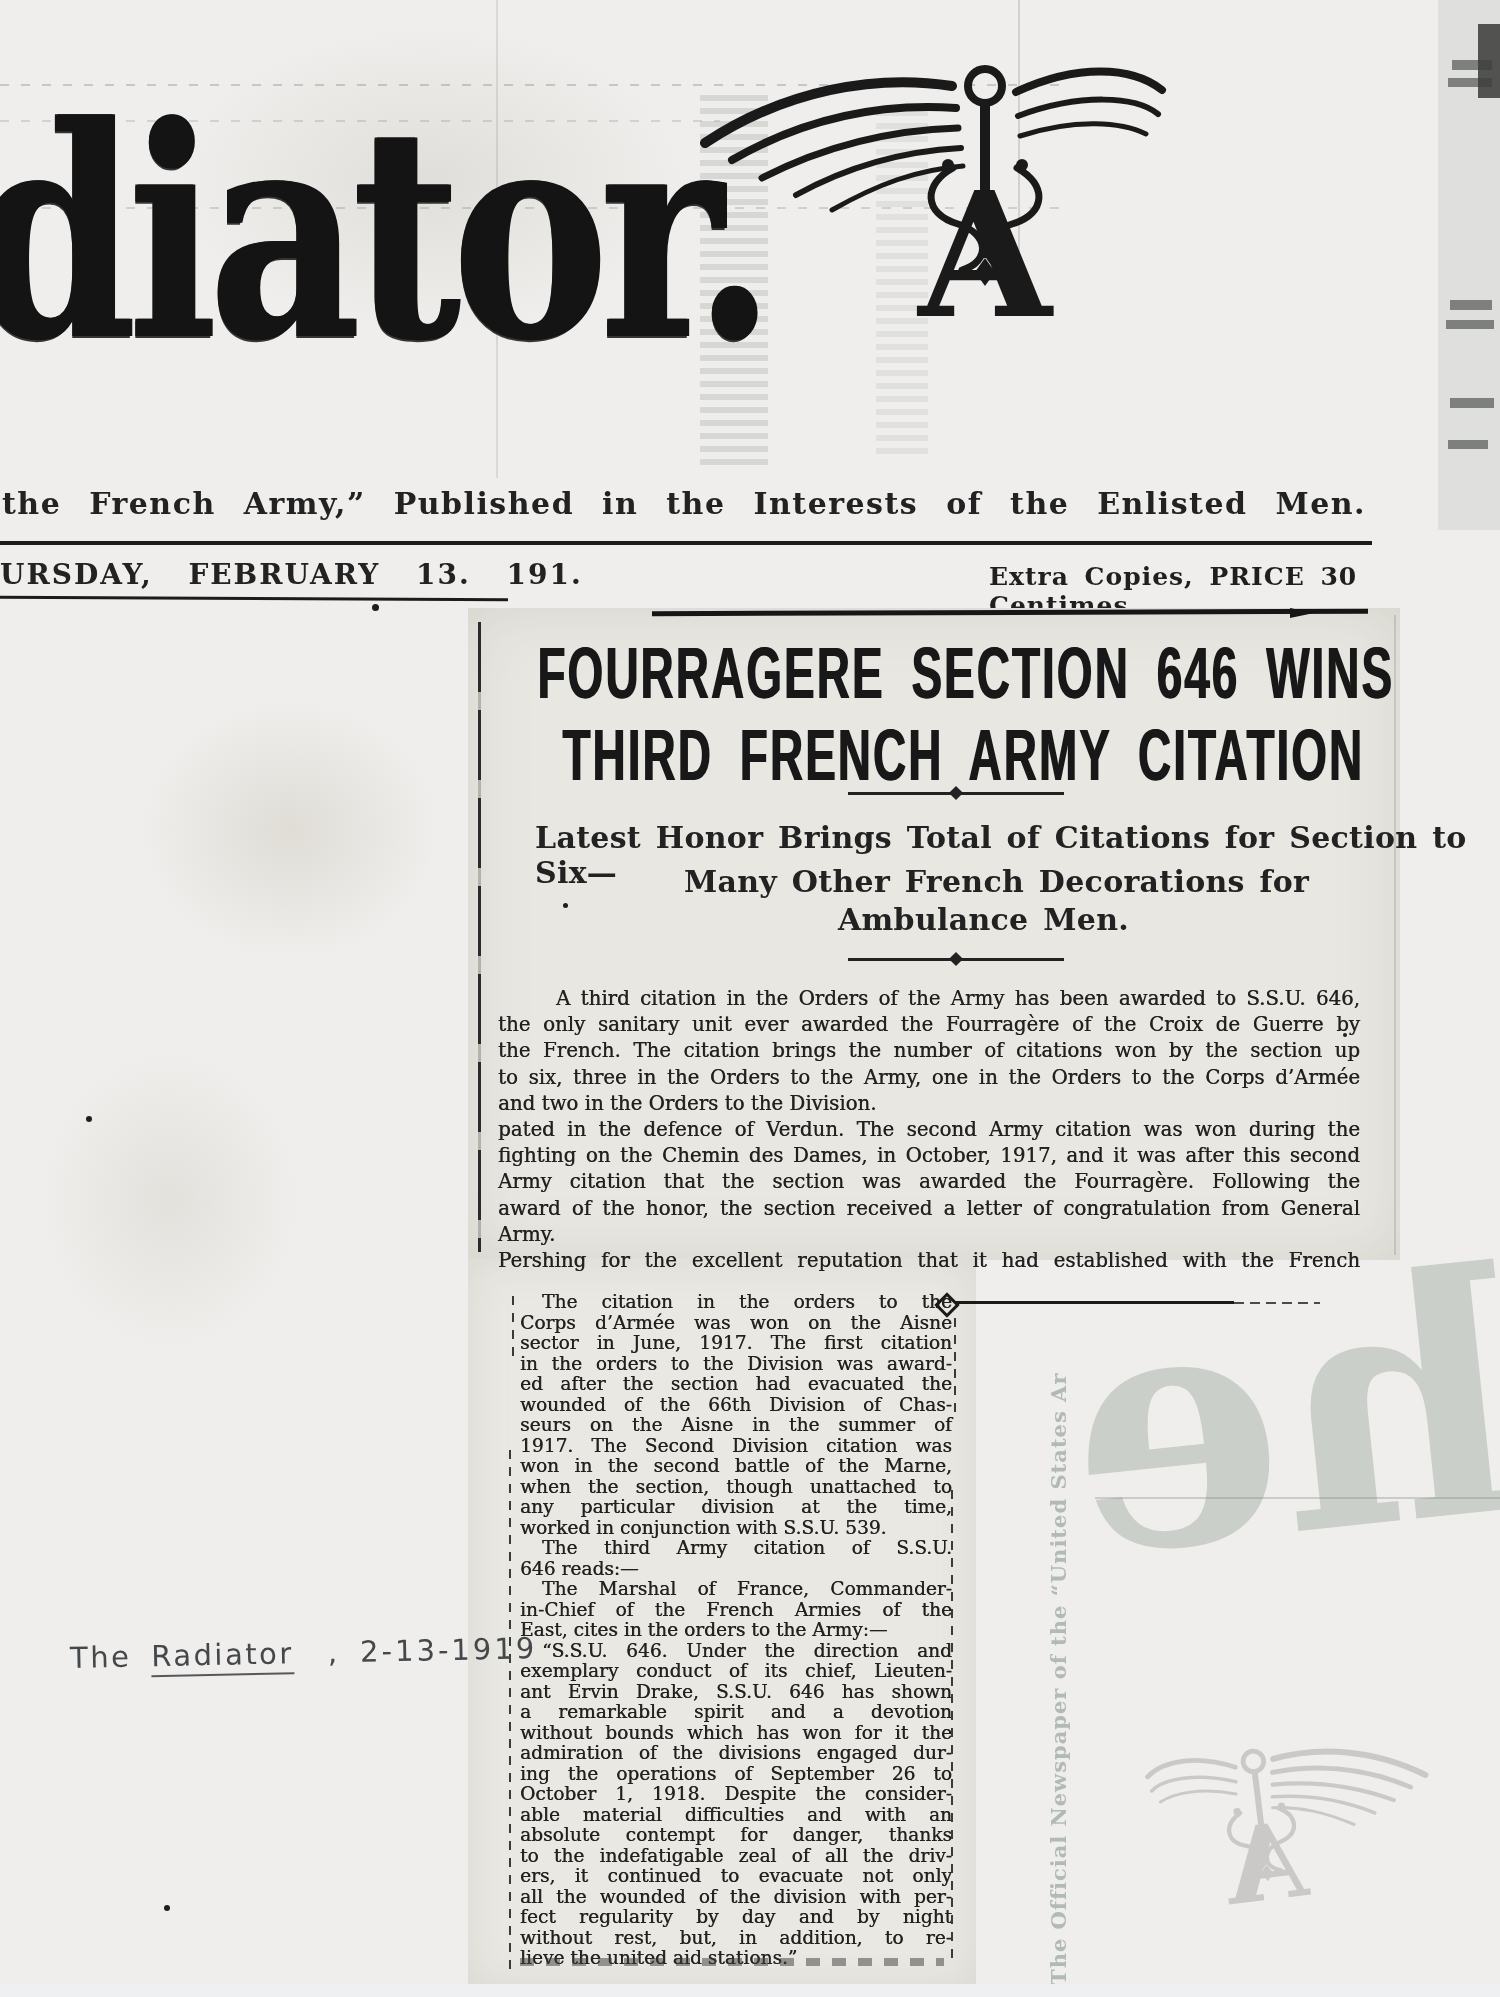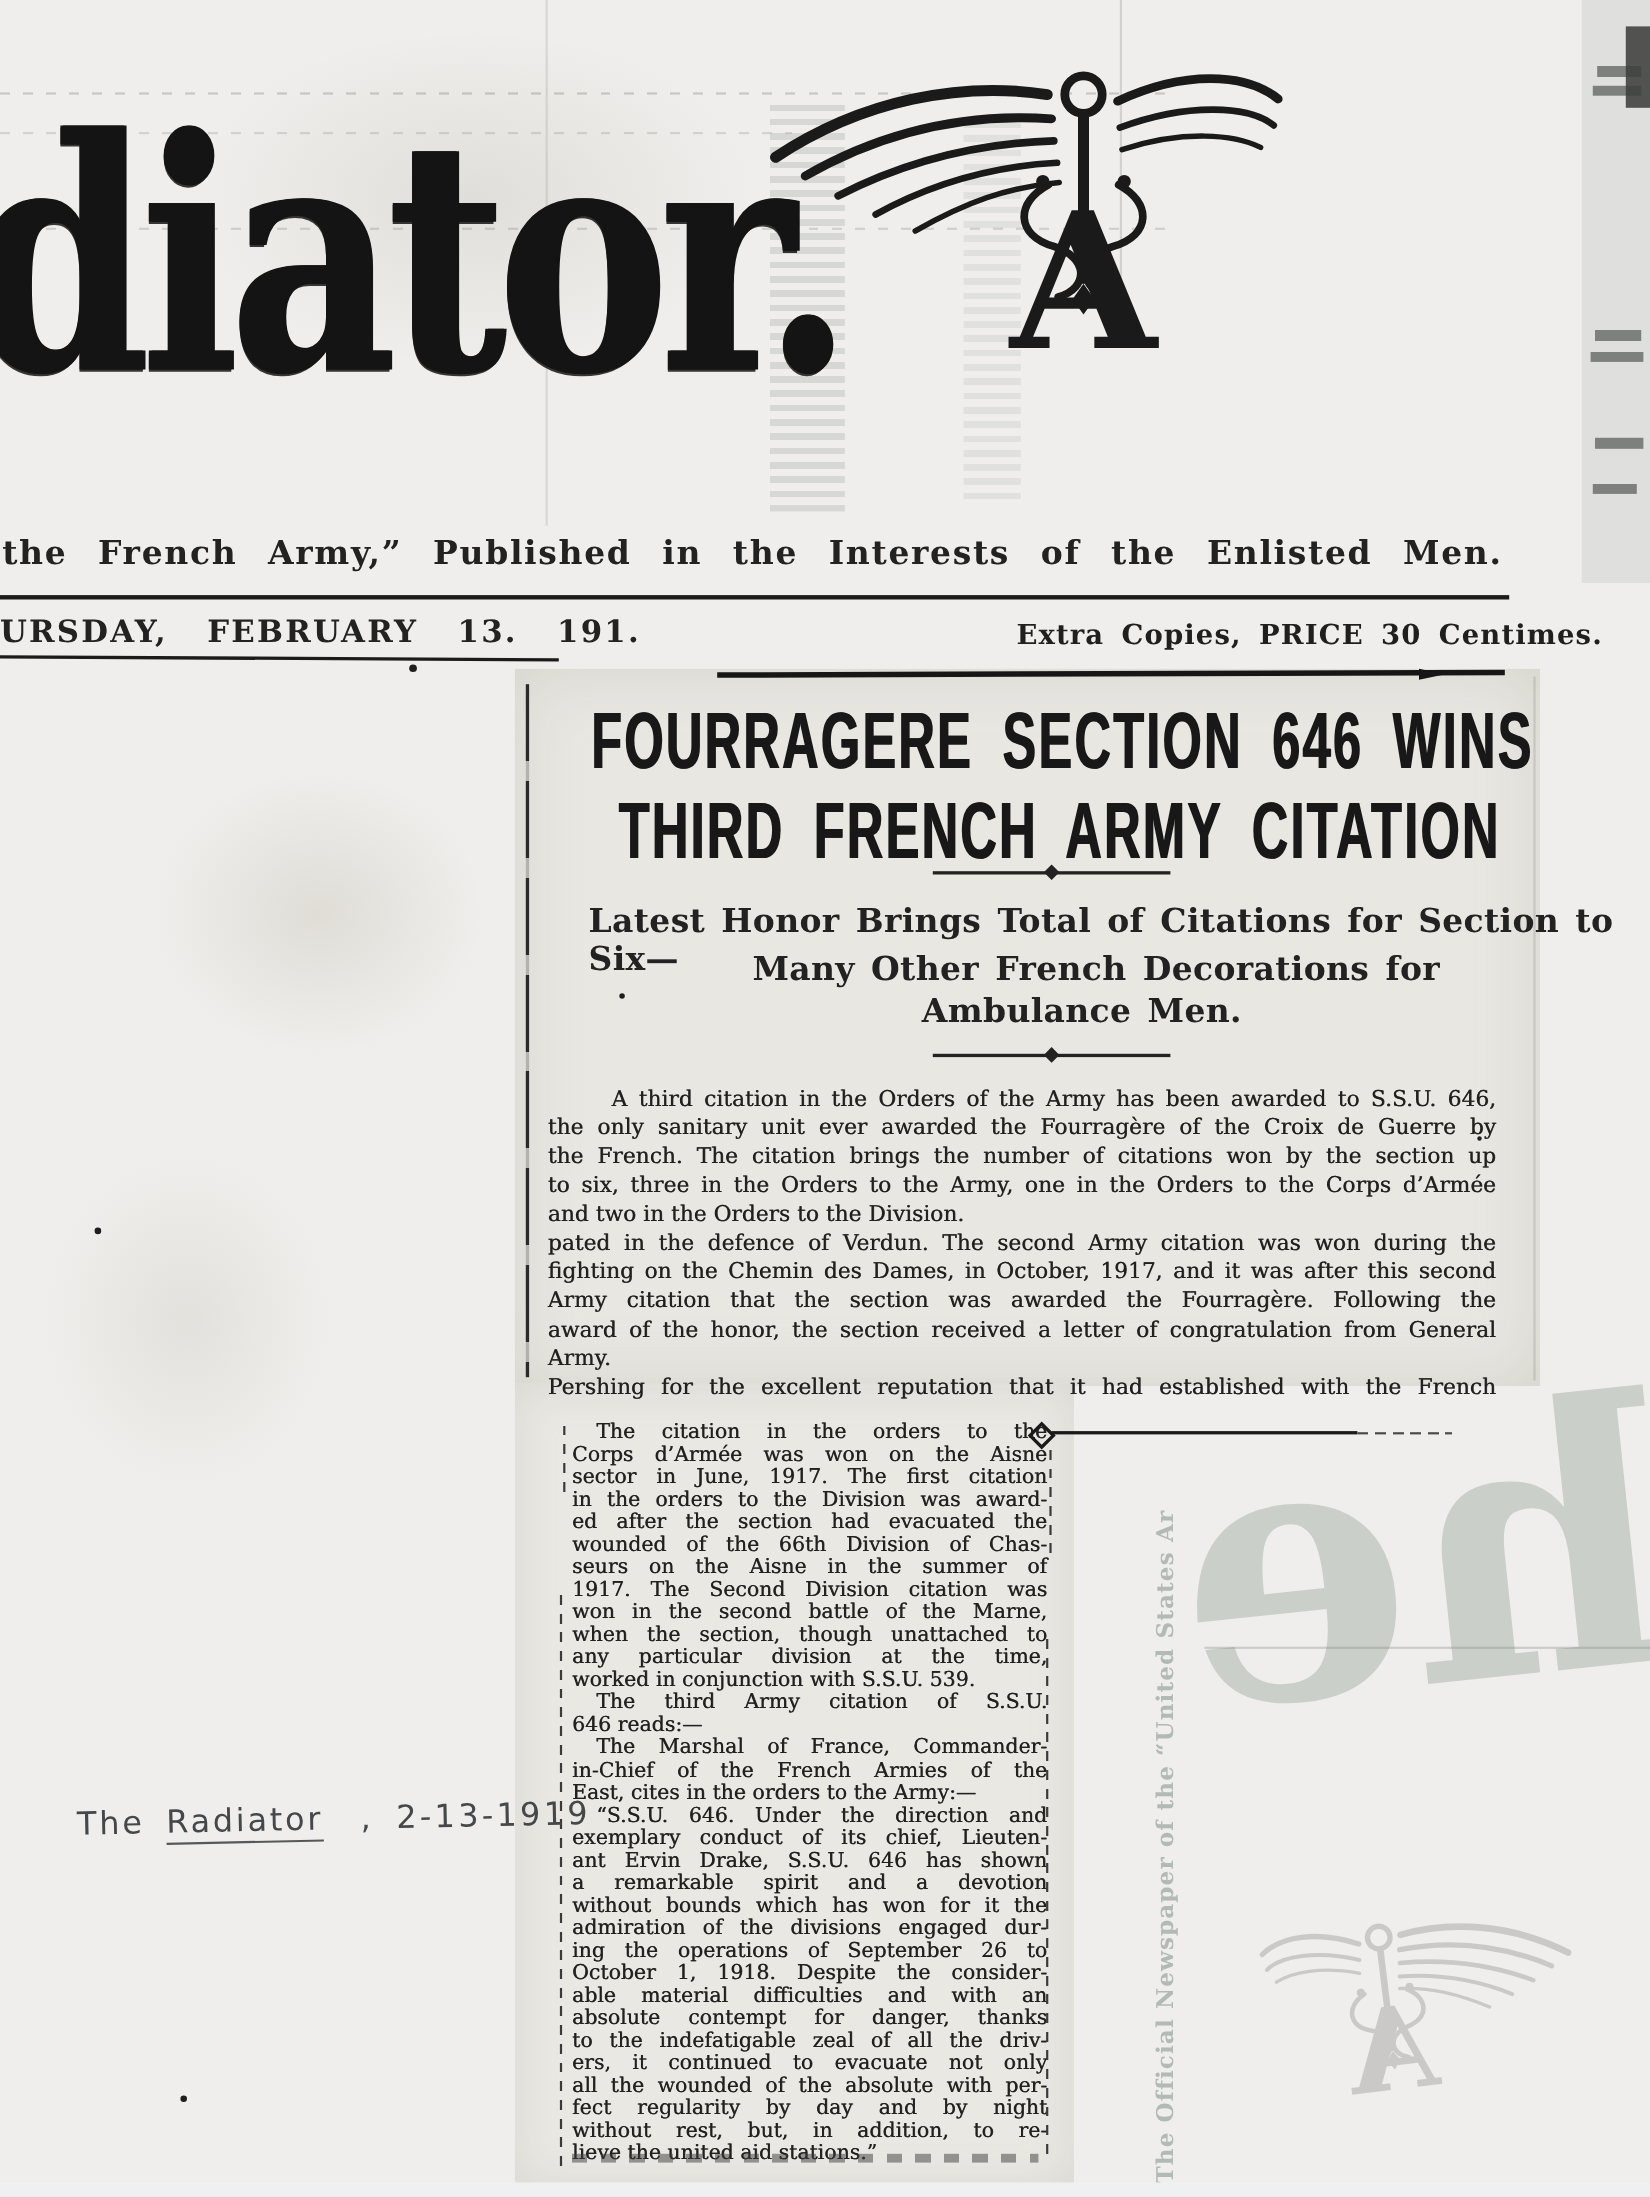--- a/index.html
+++ b/index.html
@@ -10,21 +10,21 @@
 
   
   .masthead-title{left:-28px;top:98px;font-size:292px;line-height:272px;font-weight:bold;
     letter-spacing:-10px;transform:scaleX(.80);transform-origin:left top;color:#141414;
     text-shadow:3px 0 0 #141414, 0 2px 0 rgba(20,20,20,.85);}
   .tagline{left:2px;top:486px;font-size:30px;font-weight:bold;letter-spacing:1.5px;word-spacing:16px;color:#222;}
   .rule{background:#1b1b1b;}
   .rule-top{left:0;top:541px;width:1372px;height:4px;}
   .rule-dateleft{left:0;top:597px;width:508px;height:3px;transform:rotate(.3deg);}
   .dateline{left:0;top:558px;font-size:28px;font-weight:bold;letter-spacing:2px;word-spacing:24px;color:#222;}
-  .price-notice{left:924px;top:562px;font-size:25px;font-weight:bold;letter-spacing:1px;word-spacing:6px;color:#1f1f1f;}
+  .price-notice{left:989px;top:562px;font-size:25px;font-weight:bold;letter-spacing:1px;word-spacing:6px;color:#1f1f1f;}
 
   
   .emblem{left:690px;top:48px;width:480px;height:310px;}
   .emblem svg{width:100%;height:100%;}
   .ghost-emblem{left:1150px;top:1700px;width:290px;height:255px;opacity:.17;
     transform:scaleX(-1) rotate(7deg);}
   .ghost-emblem svg{width:100%;height:100%;}
 
   
   .clip-upper{left:468px;top:608px;width:932px;height:652px;background:#e8e7e2;
@@ -245,21 +245,21 @@
         <div class="line">ant Ervin Drake, S.S.U. 646 has shown</div>
         <div class="line">a remarkable spirit and a devotion</div>
         <div class="line">without bounds which has won for it the</div>
         <div class="line">admiration of the divisions engaged dur-</div>
         <div class="line">ing the operations of September 26 to</div>
         <div class="line">October 1, 1918.  Despite the consider-</div>
         <div class="line">able material difficulties and with an</div>
         <div class="line">absolute contempt for danger, thanks</div>
         <div class="line">to the indefatigable zeal of all the driv-</div>
         <div class="line">ers, it continued to evacuate not only</div>
-        <div class="line">all the wounded of the absolute with per-</div>
+        <div class="line">all the wounded of the division with per-</div>
         <div class="line">fect regularity by day and by night</div>
         <div class="line">without rest, but, in addition, to re-</div>
         <div class="line last">lieve the united aid stations.”</div>
       </div>
     </div>
 
   <div class="abs pointer-diamond"></div>
   <div class="abs pointer-line"></div>
   <div class="abs pointer-tail"></div>
 

